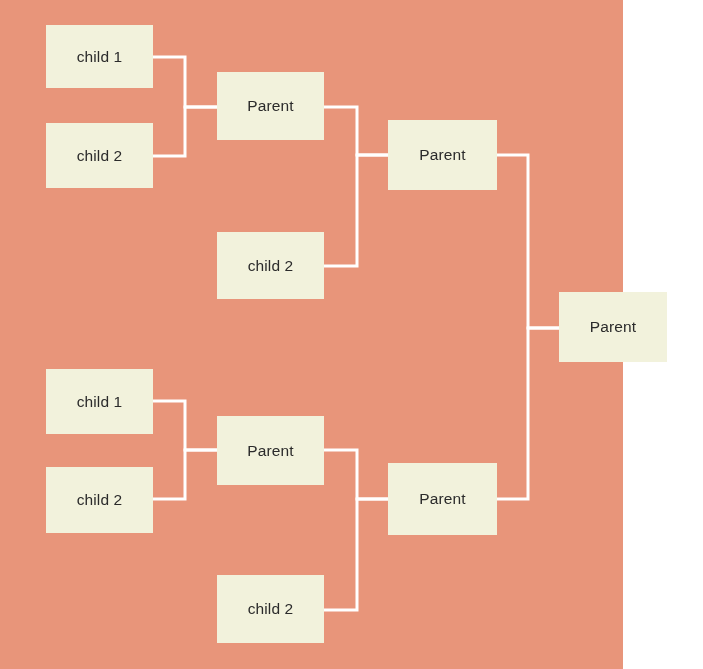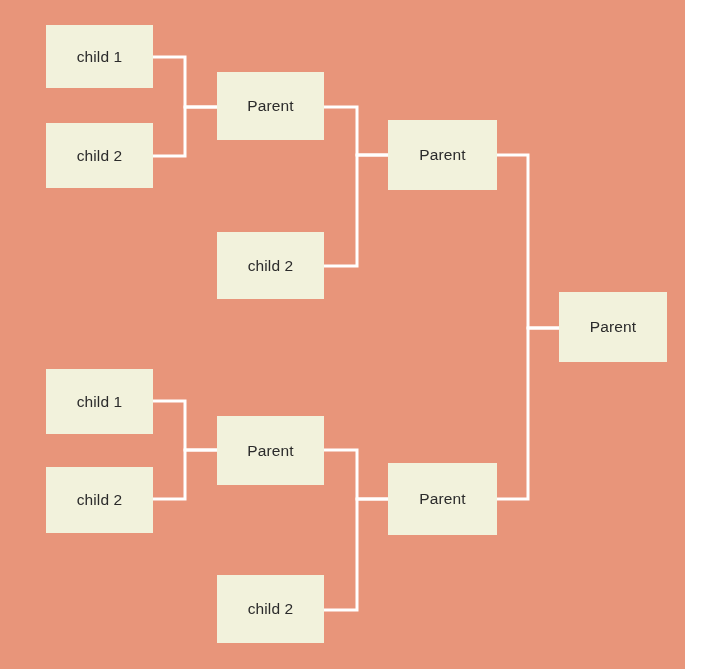--- a/index.html
+++ b/index.html
@@ -7,21 +7,21 @@
     padding: 0;
   }
   body {
     width: 703px;
     height: 669px;
     font-family: "Liberation Sans", sans-serif;
     overflow: hidden;
   }
   #canvas {
     position: relative;
-    width: 685px;
+    width: 623px;
     height: 669px;
     background: #e8957a;
   }
   #edge-layer {
     position: absolute;
     left: 0;
     top: 0;
     width: 703px;
     height: 669px;
   }

